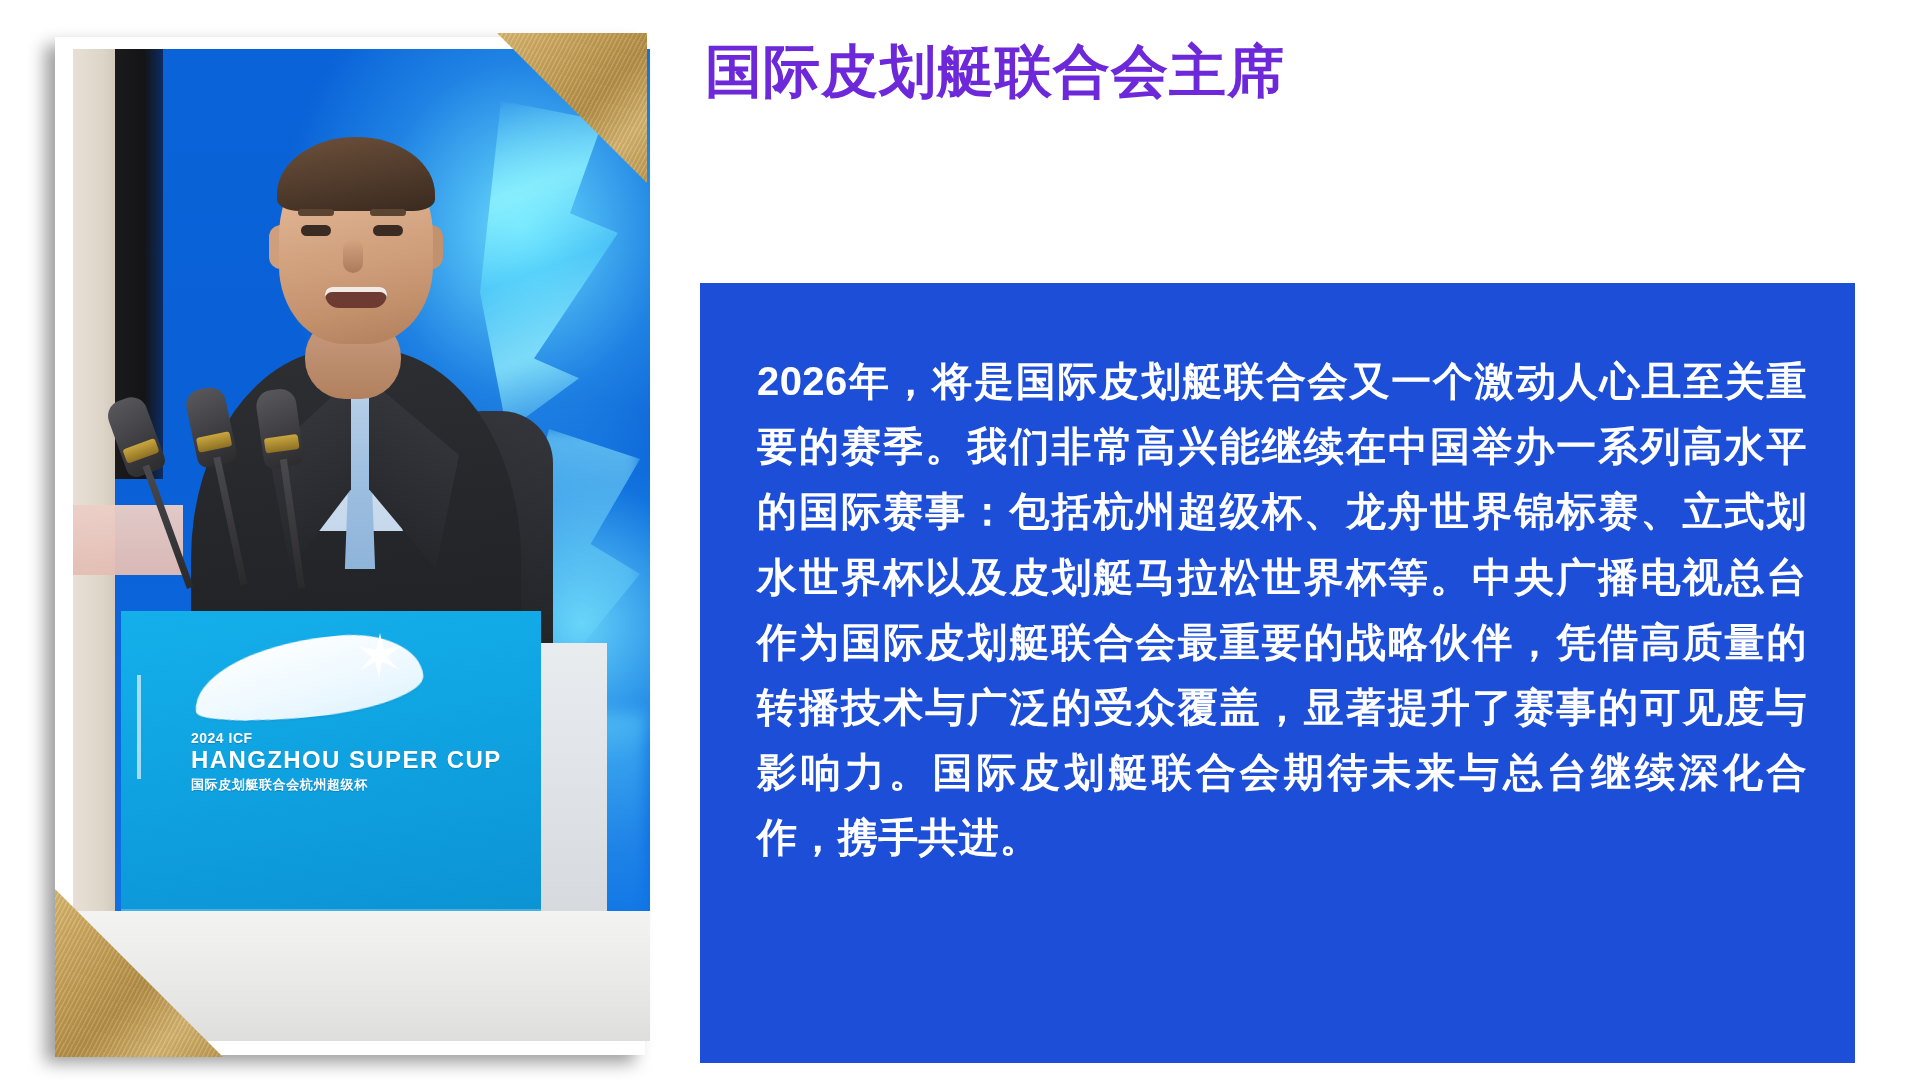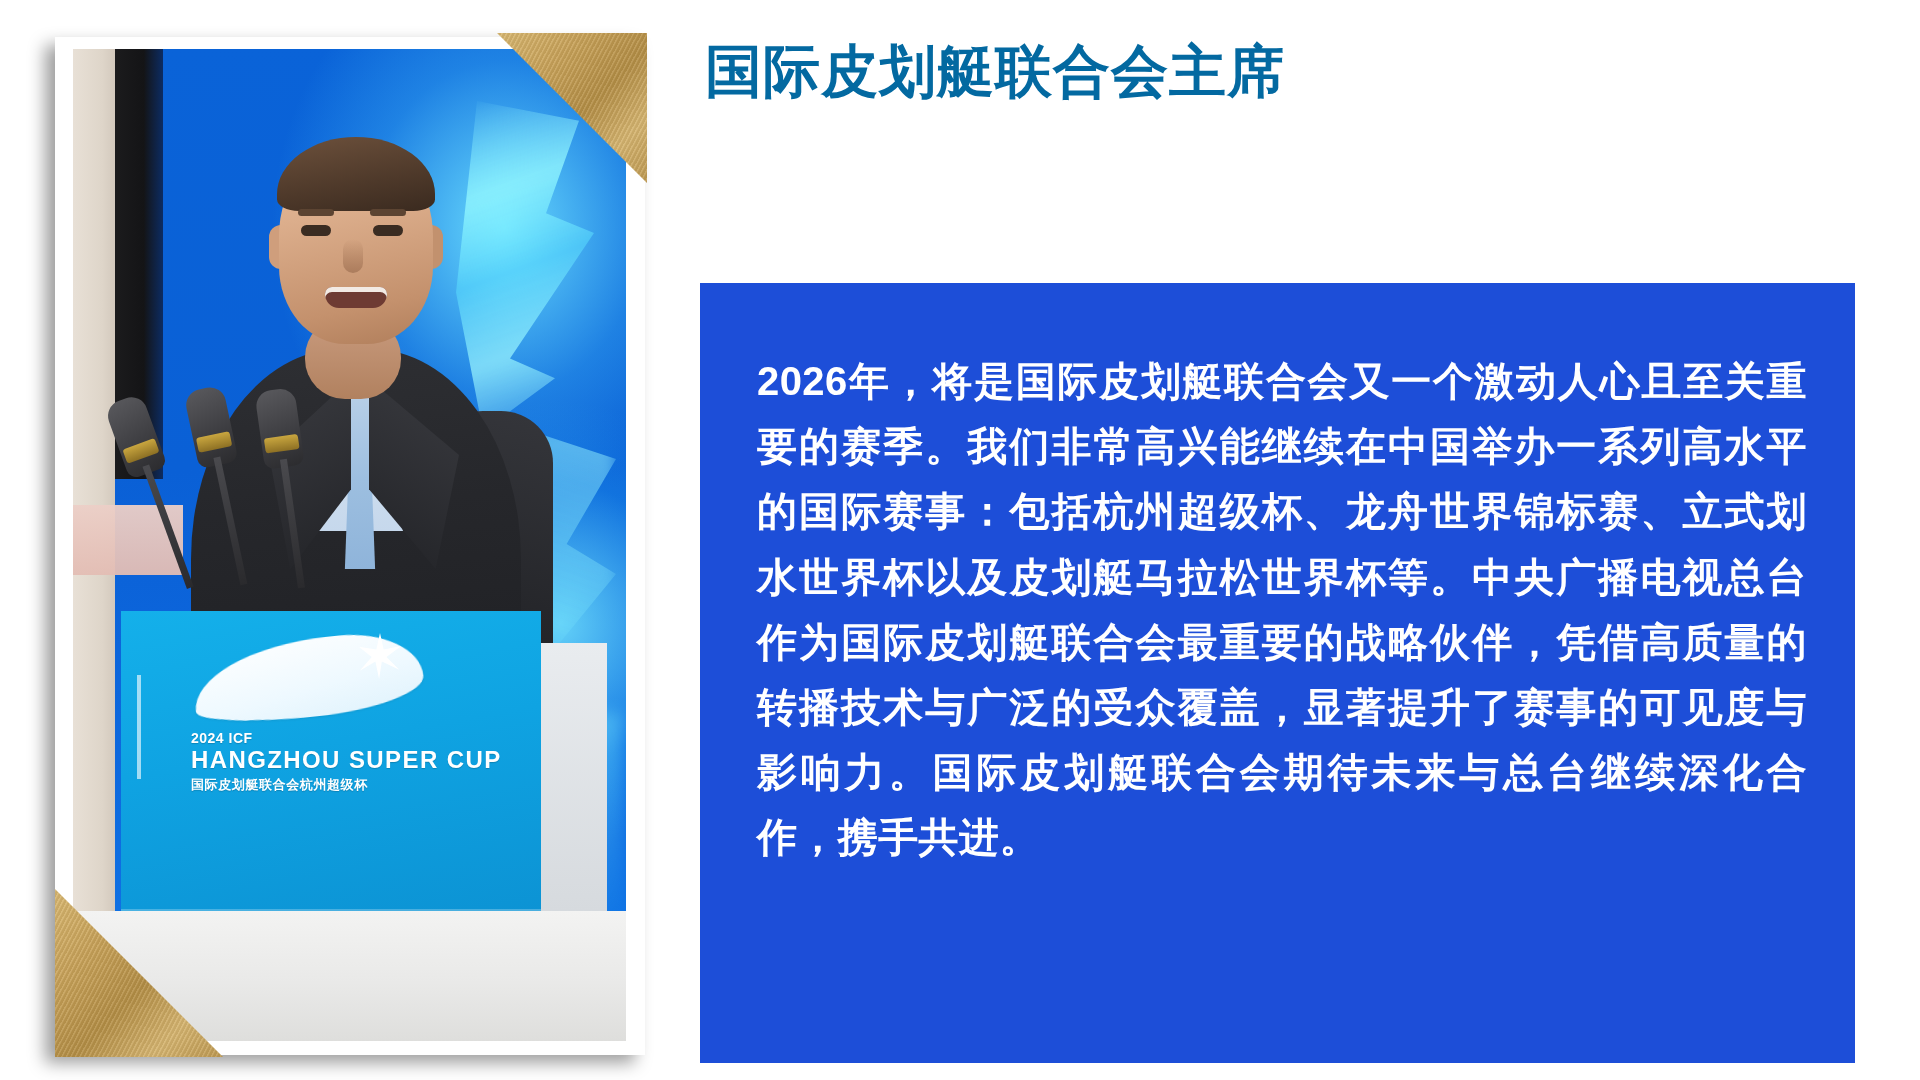--- a/index.html
+++ b/index.html
@@ -41,20 +41,21 @@
   }
 
   .photo-frame {
     position: absolute;
     left: 18px;
     top: 12px;
     width: 553px;
     height: 992px;
     overflow: hidden;
     background: #0a5fd0;
+    padding-left: 24px;
   }
 
   
   .ph-bg {
     position: absolute;
     inset: 0;
     background:
       radial-gradient(ellipse 60% 40% at 78% 18%, rgba(110,225,255,0.95) 0%, rgba(70,190,250,0.35) 42%, rgba(0,0,0,0) 70%),
       radial-gradient(ellipse 48% 30% at 88% 58%, rgba(120,235,255,0.80) 0%, rgba(40,170,245,0.25) 48%, rgba(0,0,0,0) 75%),
       linear-gradient(178deg, #0a63d8 0%, #0a60d6 42%, #0d68de 70%, #1078e8 100%);
@@ -341,21 +342,21 @@
     width: 1200px;
     height: 1080px;
   }
 
   .title-role {
     position: absolute;
     left: 5px;
     top: 34px;
     font-size: 57px;
     font-weight: 900;
-    color: #0369a1;
+    color: #6d28d9;
     letter-spacing: 1px;
     white-space: nowrap;
     font-family: Liberation Serif, serif;
   }
   .title-name {
     position: absolute;
     left: 2px;
     top: 100px;
     font-size: 93px;
     font-weight: 900;

